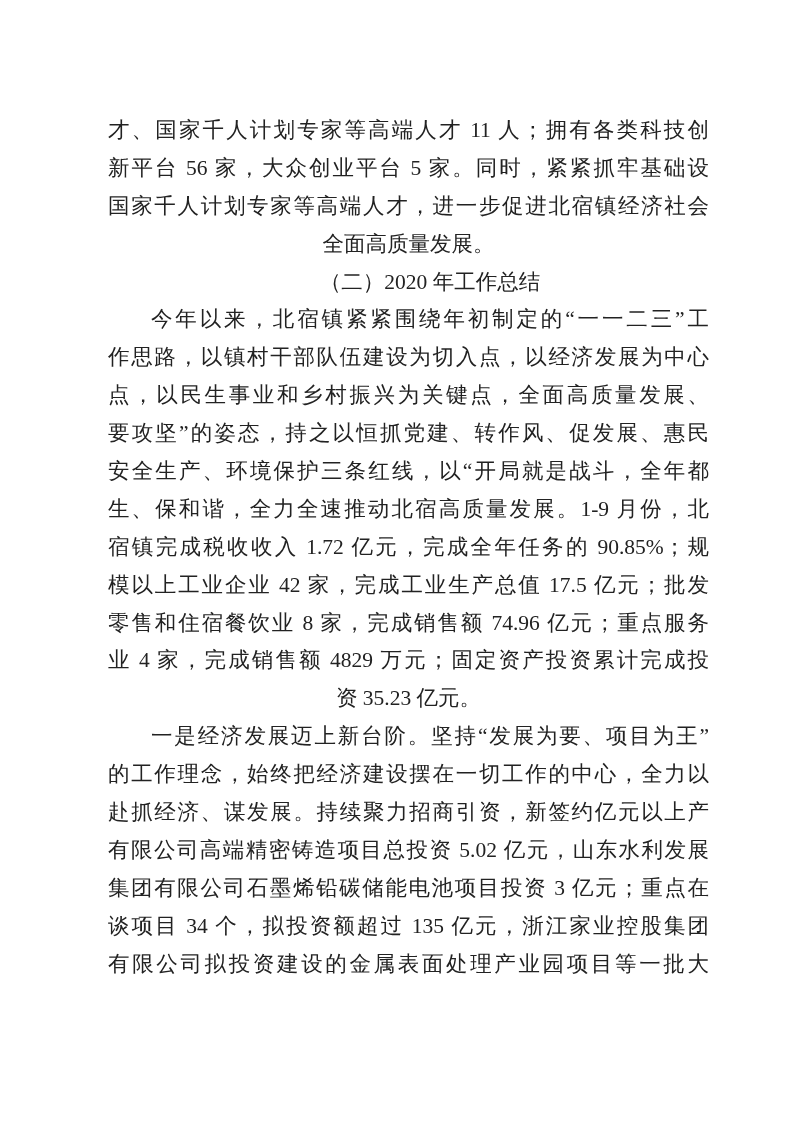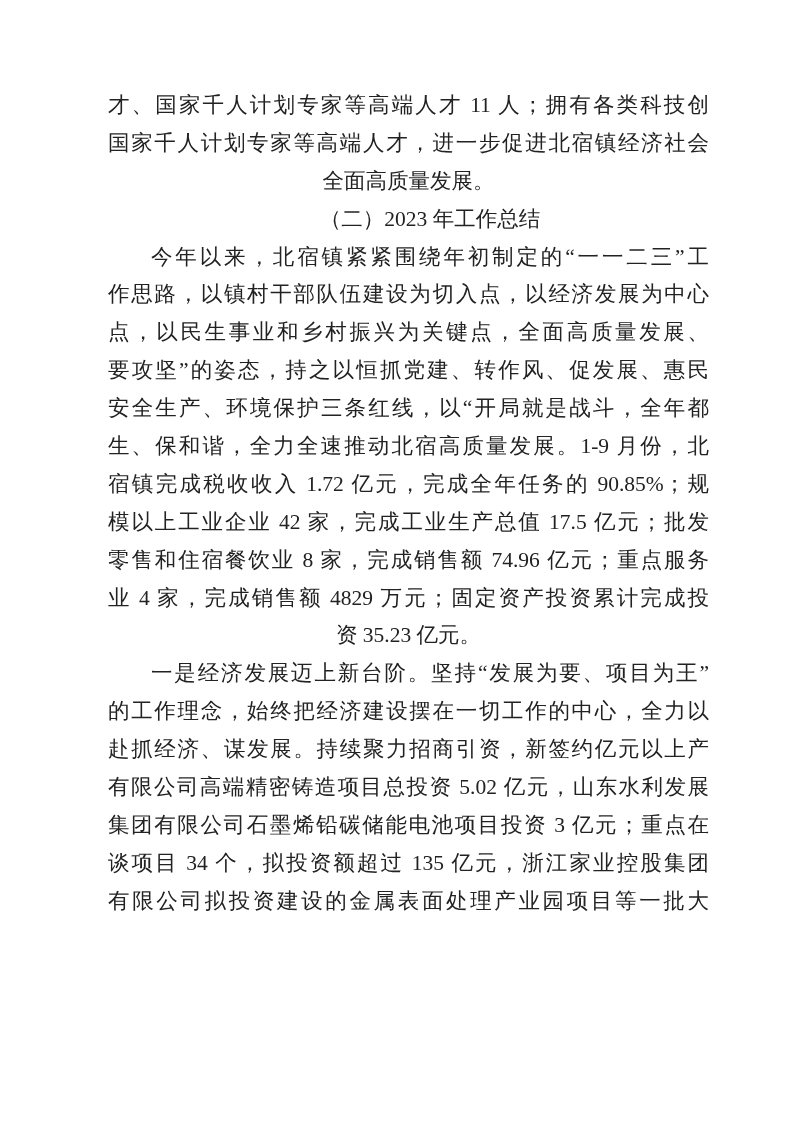--- a/index.html
+++ b/index.html
@@ -10,21 +10,21 @@
   }
   .page {
     position: relative;
     width: 793px; height: 1122px;
     background: #ffffff;
     overflow: hidden;
   }
   .text-block {
     position: absolute;
     left: 108px;
-    top: 87px;
+    top: 112px;
     width: 601px;
     color: #222222;
   }
   .paragraph { margin: 0; }
   .line {
     height: 37.9px;
     line-height: 37.9px;
     font-size: 21.5px;
     white-space: nowrap;
     overflow: hidden;
@@ -40,25 +40,26 @@
   .run { color: #222222; }
   .run.bold { font-weight: 400; }
 </style>
 </head>
 <body>
 
 <div class="page">
   <div class="text-block">
       <div class="paragraph body">
         <div class="line fill"><span class="run">才、国家千人计划专家等高端人才 11 人；拥有各类科技创</span></div>
+        <div class="line fill"><span class="run">新平台 56 家，大众创业平台 5 家。同时，紧紧抓牢基础设</span></div>
         <div class="line fill"><span class="run">国家千人计划专家等高端人才，进一步促进北宿镇经济社会</span></div>
         <div class="line"><span class="run">全面高质量发展。</span></div>
       </div>
       <div class="paragraph heading">
-        <div class="line indent"><span class="run">（二）2023 年工作总结</span></div>
+        <div class="line indent"><span class="run">（二）2020 年工作总结</span></div>
       </div>
       <div class="paragraph body">
         <div class="line fill indent"><span class="run">今年以来，北宿镇紧紧围绕年初制定的“一一二三”工</span></div>
         <div class="line fill"><span class="run">作思路，以镇村干部队伍建设为切入点，以经济发展为中心</span></div>
         <div class="line fill"><span class="run">点，以民生事业和乡村振兴为关键点，全面高质量发展、</span></div>
         <div class="line fill"><span class="run">要攻坚”的姿态，持之以恒抓党建、转作风、促发展、惠民</span></div>
         <div class="line fill"><span class="run">安全生产、环境保护三条红线，以“开局就是战斗，全年都</span></div>
         <div class="line fill"><span class="run">生、保和谐，全力全速推动北宿高质量发展。1-9 月份，北</span></div>
         <div class="line fill"><span class="run">宿镇完成税收收入 1.72 亿元，完成全年任务的 90.85%；规</span></div>
         <div class="line fill"><span class="run">模以上工业企业 42 家，完成工业生产总值 17.5 亿元；批发</span></div>

